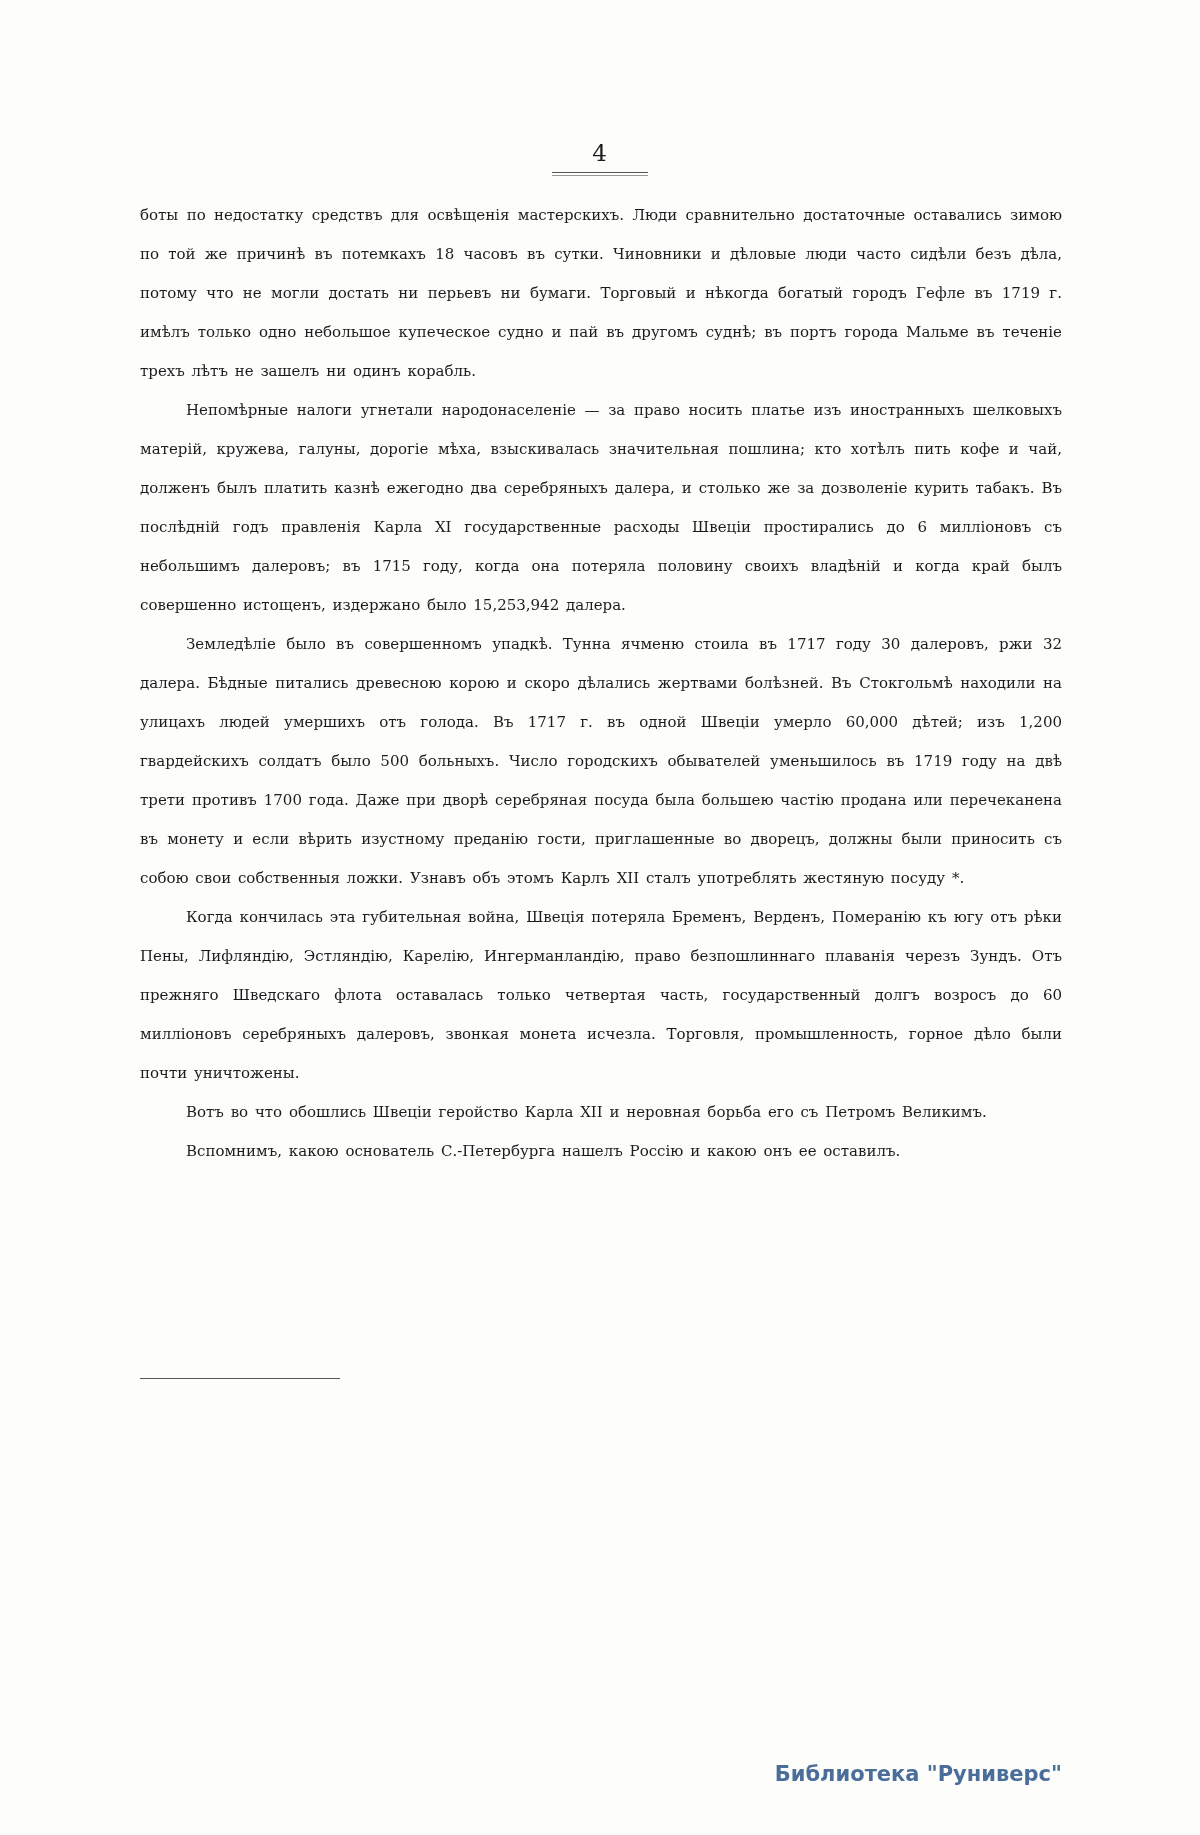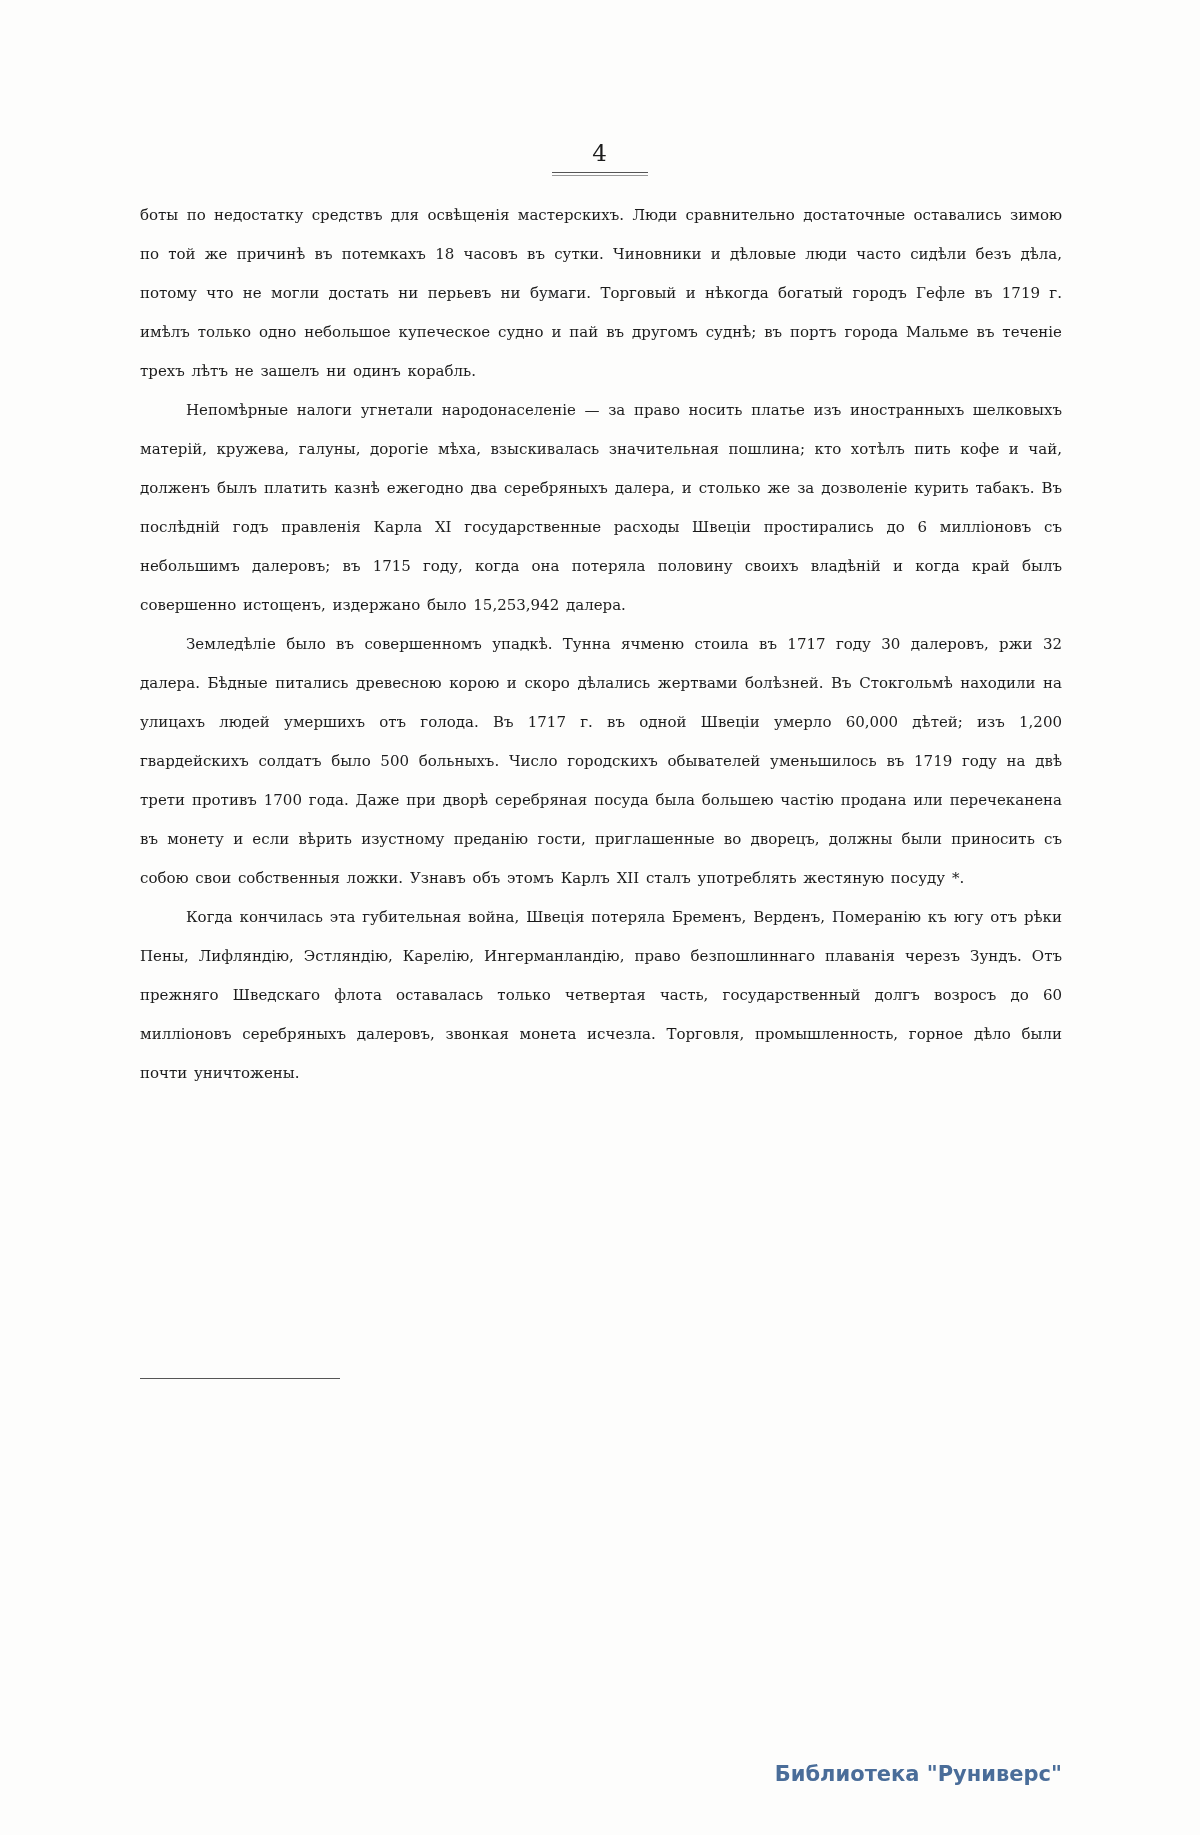--- a/index.html
+++ b/index.html
@@ -95,20 +95,22 @@
   <div class="page-number-wrap">
     <div class="page-number">4</div>
     <div class="page-number-rule"></div>
   </div>
 
   <div class="text-block">
     <p class="no-indent">боты по недостатку средствъ для освѣщенія мастерскихъ. Люди сравнительно достаточные оставались зимою по той же причинѣ въ потемкахъ 18 часовъ въ сутки. Чиновники и дѣловые люди часто сидѣли безъ дѣла, потому что не могли достать ни перьевъ ни бумаги. Торговый и нѣкогда богатый городъ Гефле въ 1719 г. имѣлъ только одно небольшое купеческое судно и пай въ другомъ суднѣ; въ портъ города Мальме въ теченіе трехъ лѣтъ не зашелъ ни одинъ корабль.</p>
     <p>Непомѣрные налоги угнетали народонаселеніе — за право носить платье изъ иностранныхъ шелковыхъ матерій, кружева, галуны, дорогіе мѣха, взыскивалась значительная пошлина; кто хотѣлъ пить кофе и чай, долженъ былъ платить казнѣ ежегодно два серебряныхъ далера, и столько же за дозволеніе курить табакъ. Въ послѣдній годъ правленія Карла XI государственные расходы Швеціи простирались до 6 милліоновъ съ небольшимъ далеровъ; въ 1715 году, когда она потеряла половину своихъ владѣній и когда край былъ совершенно истощенъ, издержано было 15,253,942 далера.</p>
     <p>Земледѣліе было въ совершенномъ упадкѣ. Тунна ячменю стоила въ 1717 году 30 далеровъ, ржи 32 далера. Бѣдные питались древесною корою и скоро дѣлались жертвами болѣзней. Въ Стокгольмѣ находили на улицахъ людей умершихъ отъ голода. Въ 1717 г. въ одной Швеціи умерло 60,000 дѣтей; изъ 1,200 гвардейскихъ солдатъ было 500 больныхъ. Число городскихъ обывателей уменьшилось въ 1719 году на двѣ трети противъ 1700 года. Даже при дворѣ серебряная посуда была большею частію продана или перечеканена въ монету и если вѣрить изустному преданію гости, приглашенные во дворецъ, должны были приносить съ собою свои собственныя ложки. Узнавъ объ этомъ Карлъ XII сталъ употреблять жестяную посуду *.</p>
     <p>Когда кончилась эта губительная война, Швеція потеряла Бременъ, Верденъ, Померанію къ югу отъ рѣки Пены, Лифляндію, Эстляндію, Карелію, Ингерманландію, право безпошлиннаго плаванія черезъ Зундъ. Отъ прежняго Шведскаго флота оставалась только четвертая часть, государственный долгъ возросъ до 60 милліоновъ серебряныхъ далеровъ, звонкая монета исчезла. Торговля, промышленность, горное дѣло были почти уничтожены.</p>
+    <p>Вотъ во что обошлись Швеціи геройство Карла XII и неровная борьба его съ Петромъ Великимъ.</p>
+    <p>Вспомнимъ, какою основатель С.-Петербурга нашелъ Россію и какою онъ ее оставилъ.</p>
   </div>
 
   <div class="footnote-block">
     <div class="footnote-rule"></div>
   </div>
 
   <div class="watermark">Библиотека "Руниверс"</div>
 
 </div>
 

